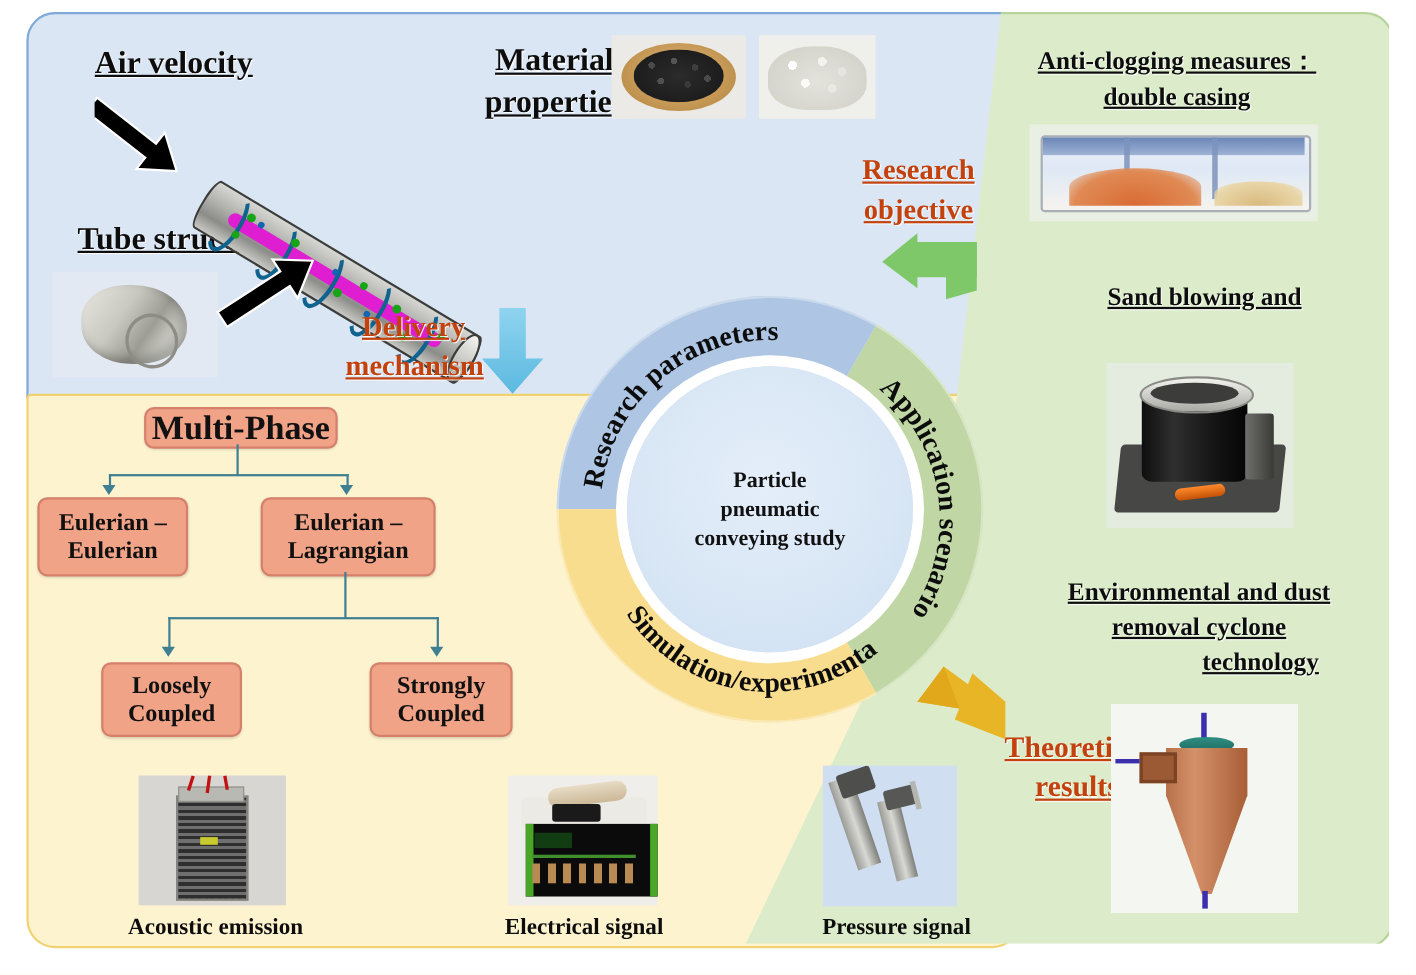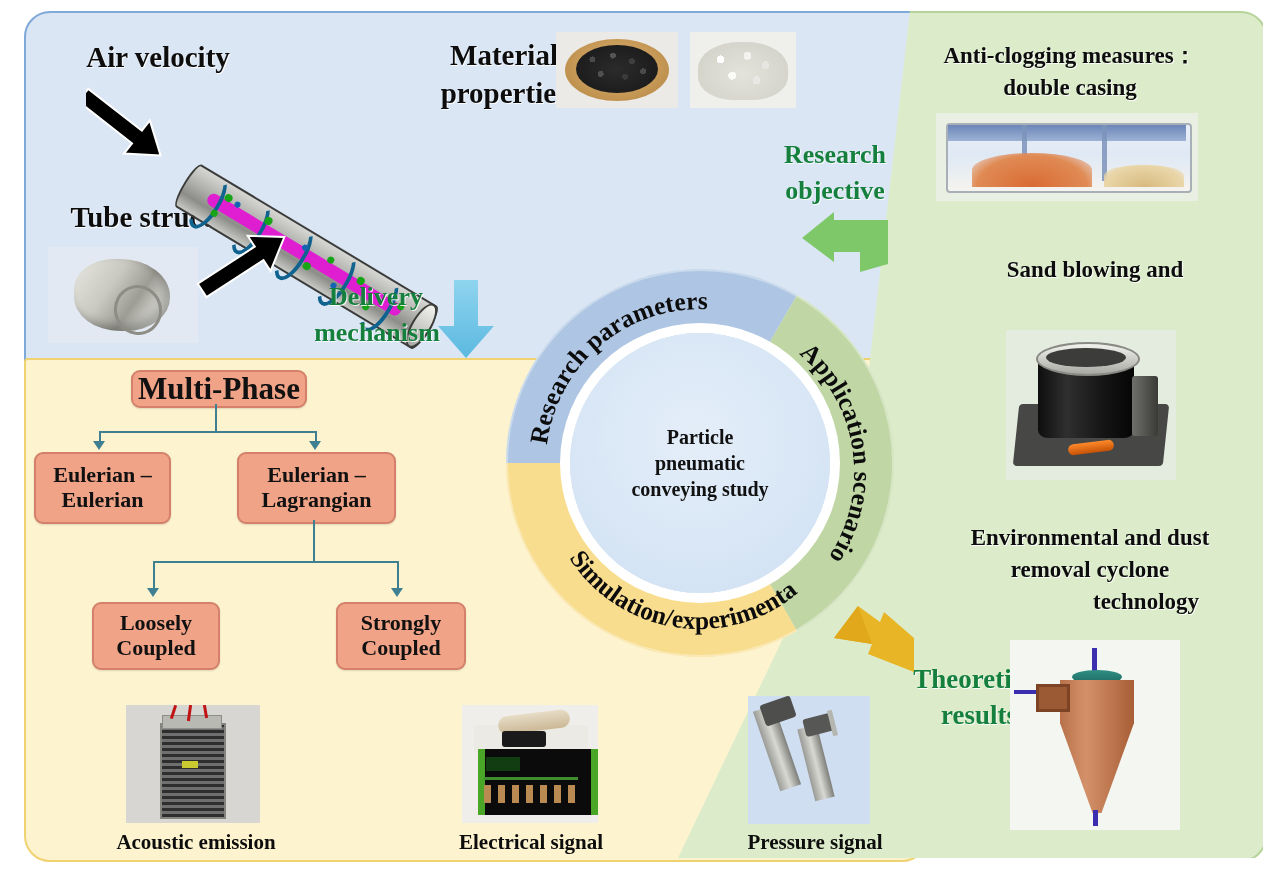--- a/index.html
+++ b/index.html
@@ -21,22 +21,22 @@
   
   #panel-green{
     left:560px;top:11px;width:703px;height:847px;
     background:#dceccb;border:2px solid #b6d49a;
     border-radius:4px 26px 26px 4px;
     clip-path:polygon(350px 0px, 703px 0px, 703px 847px, 118px 847px, 236px 600px, 296px 470px);
   }
 
   
   .lbl{position:absolute;font-family:"Liberation Serif",serif;font-weight:bold;color:#0d0d0d;line-height:1.18;text-align:center;}
-  .red{color:#15803d;}
-  .lbl.sh{text-shadow:1px 1px 0 rgba(255,255,255,.85);}
+  .red{color:#c2410c;}
+  .lbl.sh{text-shadow:1px 1px 0 rgba(255,255,255,.85);text-decoration:underline;}
 
   
   .photo{position:absolute;overflow:hidden;}
 
   
   #img-black-pellets{
     left:556px;top:32px;width:122px;height:76px;background:#eceae6;
   }
   #img-black-pellets .bowl{
     position:absolute;left:9px;top:7px;width:104px;height:62px;border-radius:50%;

